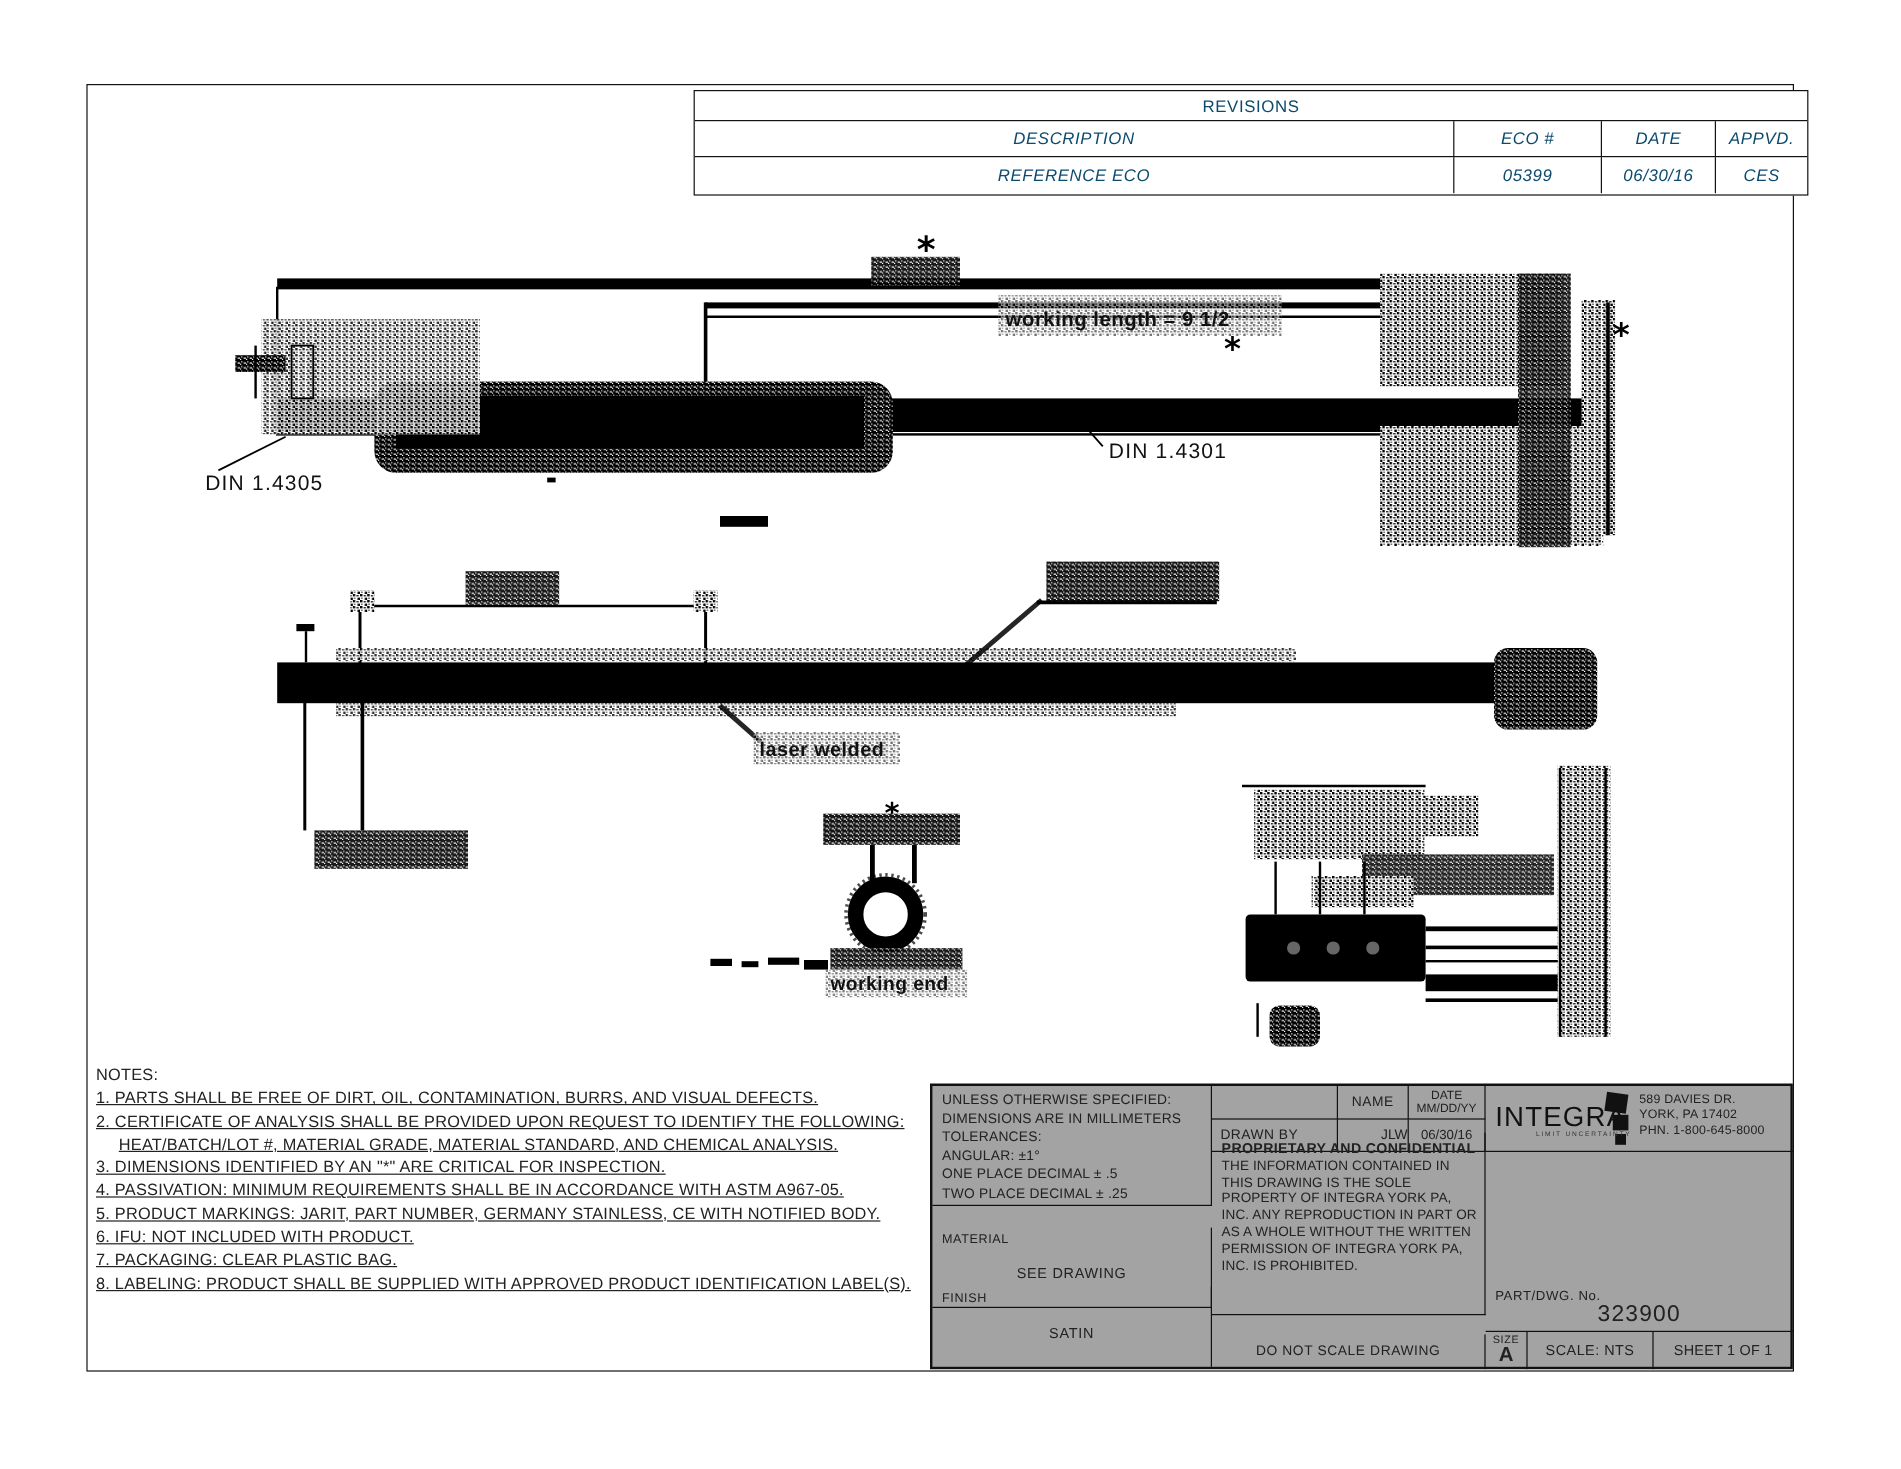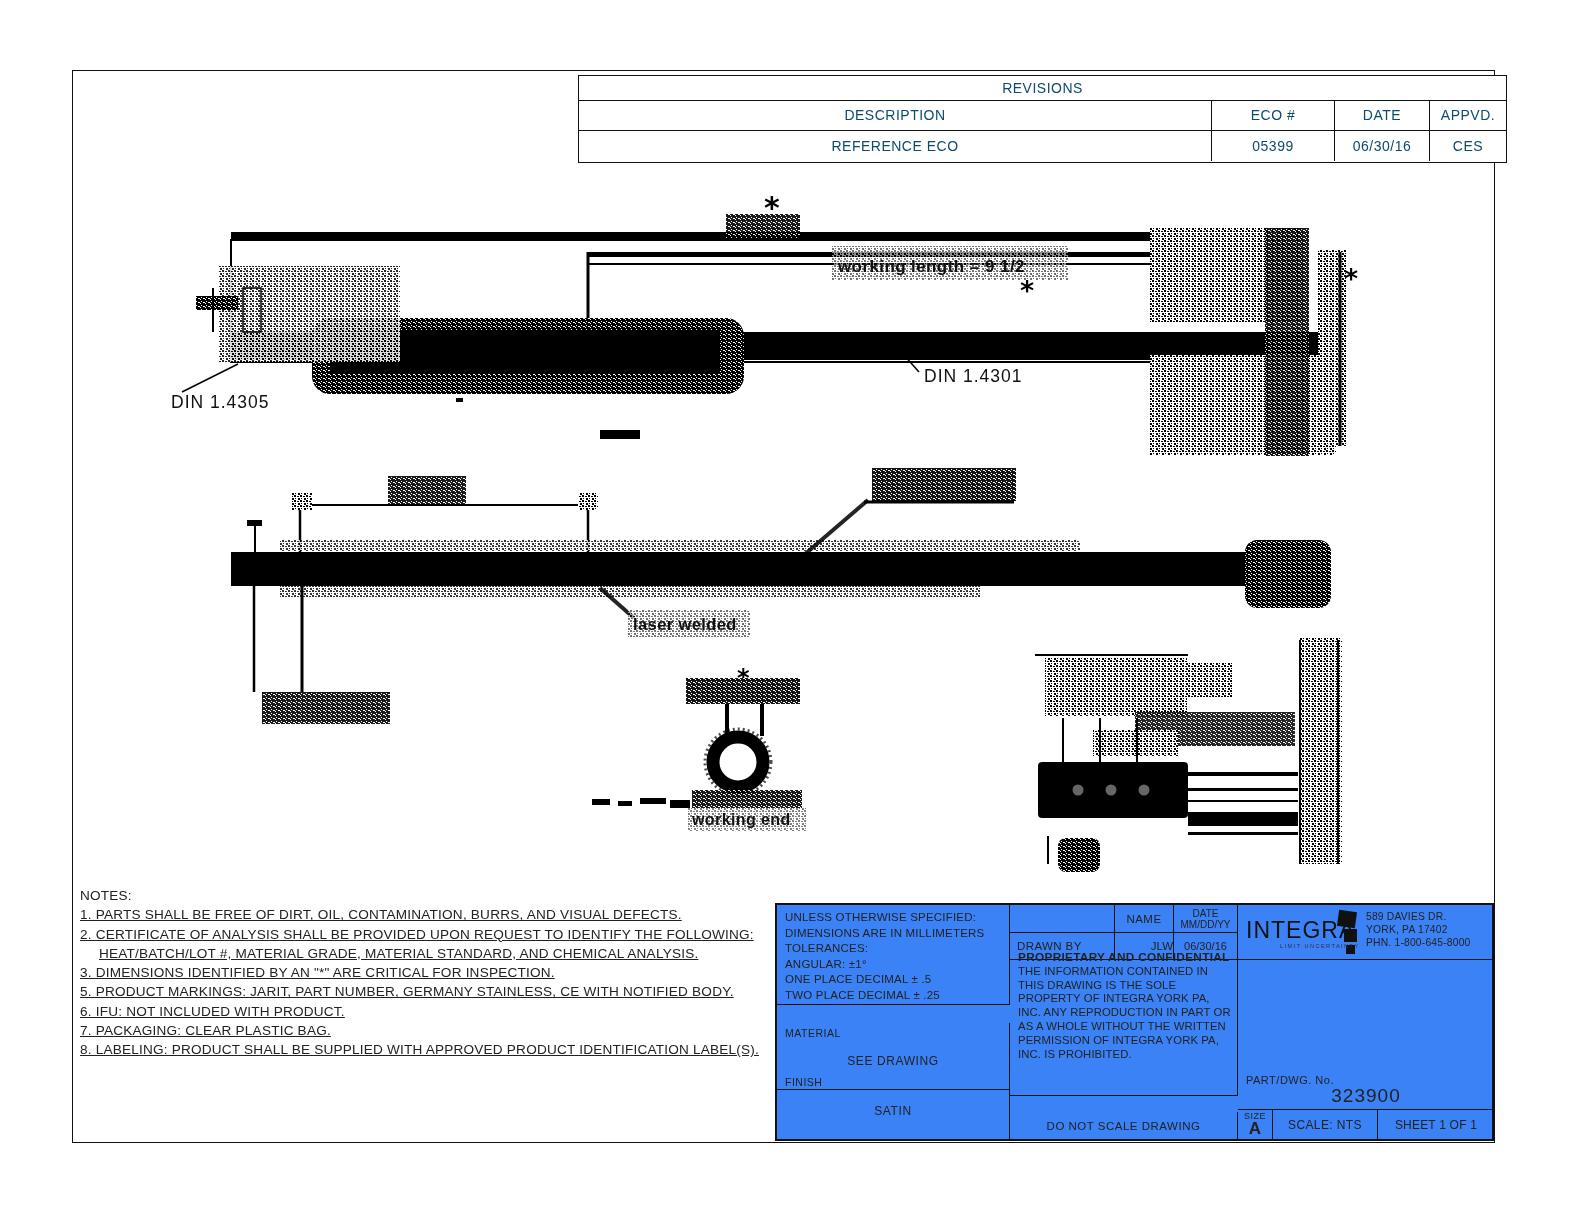--- a/index.html
+++ b/index.html
@@ -5,39 +5,39 @@
   html,body{margin:0;padding:0;background:#fff;}
   .page{position:relative;width:1584px;height:1224px;background:#fff;overflow:hidden;
         font-family:"Liberation Sans",sans-serif;color:#1a1a1a;}
   .abs{position:absolute;}
   
   .frame{left:72px;top:70px;width:1421px;height:1071px;border:1.6px solid #111;}
   
   .rev{left:567px;top:75px;width:927px;height:86px;border:1.6px solid #111;background:#fff;
        font-size:14px;letter-spacing:.5px;color:#0c4a6e;margin-left:11px;}
   .rev-title{height:24px;line-height:24px;text-align:center;border-bottom:1.5px solid #111;}
-  .rev-row{display:flex;height:29px;line-height:29px;border-bottom:1.5px solid #111;}
+  .rev-row{display:flex;height:29px;line-height:29px;border-bottom:1.5px solid #111;font-style:italic;}
   .rev-row:last-child{border-bottom:none;height:30px;line-height:30px;}
   .rev-c{text-align:center;box-sizing:border-box;}
   .rev-c1{width:633px;border-right:1.5px solid #111;}
   .rev-c2{width:123px;border-right:1.5px solid #111;}
   .rev-c3{width:95px;border-right:1.5px solid #111;}
   .rev-c4{flex:1;}
   
   .notes{left:80px;top:886px;width:700px;font-size:13.6px;line-height:19.3px;color:#222;letter-spacing:.2px;}
   .notes ol{list-style:none;margin:0;padding:0;}
   .notes li{padding-left:19px;text-indent:-19px;text-decoration:underline;}
   
   .draw{left:0;top:0;width:1584px;height:1224px;}
   text.svgtxt{font-family:"Liberation Sans",sans-serif;fill:#111;}
   text.deg{font-weight:bold;letter-spacing:.4px;filter:blur(.45px);}
   text.ast{font-family:"DejaVu Sans",sans-serif;font-weight:bold;}
   
   .tb{left:775px;top:903px;width:719px;height:238px;border:2px solid #111;box-sizing:border-box;
-      font-size:11.5px;color:#222;background:#3b82f6;}
+      font-size:11.5px;color:#222;background:#a3a3a3;}
   .cell{position:absolute;box-sizing:border-box;}
   .bR{border-right:1.5px solid #111;} .bB{border-bottom:1.5px solid #111;}
   .tol{left:0;top:0;width:233px;height:100px;padding:5px 0 0 8px;line-height:15.5px;letter-spacing:.2px;}
   .mat{left:0;top:118px;width:233px;height:67px;}
   .fin{left:0;top:167px;width:233px;height:67px;}
   .lab-corner{position:absolute;left:8px;top:4px;font-size:10.5px;letter-spacing:.5px;}
   .cell-center{position:absolute;left:0;right:0;top:50%;margin-top:-2px;text-align:center;font-size:12px;letter-spacing:.6px;}
   .hdr-empty{left:233px;top:0;width:105px;height:28px;}
   .hdr-name{left:338px;top:0;width:59px;height:28px;line-height:28px;text-align:center;letter-spacing:.5px;}
   .hdr-date{left:397px;top:0;width:64px;height:28px;text-align:center;font-size:10px;line-height:11px;padding-top:3px;}
@@ -205,20 +205,21 @@
       <line x1="1048" y1="836" x2="1048" y2="864" stroke="#000" stroke-width="2"></line>
     </g>
   </svg>
 
   <div class="abs notes">
     <div>NOTES:</div>
     <ol>
       <li>1. PARTS SHALL BE FREE OF DIRT, OIL, CONTAMINATION, BURRS, AND VISUAL DEFECTS.</li>
       <li>2. CERTIFICATE OF ANALYSIS SHALL BE PROVIDED UPON REQUEST TO IDENTIFY THE FOLLOWING: HEAT/BATCH/LOT #, MATERIAL GRADE, MATERIAL STANDARD, AND CHEMICAL ANALYSIS.</li>
       <li>3. DIMENSIONS IDENTIFIED BY AN "*" ARE CRITICAL FOR INSPECTION.</li>
+      <li>4. PASSIVATION: MINIMUM REQUIREMENTS SHALL BE IN ACCORDANCE WITH ASTM A967-05.</li>
       <li>5. PRODUCT MARKINGS: JARIT, PART NUMBER, GERMANY STAINLESS, CE WITH NOTIFIED BODY.</li>
       <li>6. IFU: NOT INCLUDED WITH PRODUCT.</li>
       <li>7. PACKAGING: CLEAR PLASTIC BAG.</li>
       <li>8. LABELING: PRODUCT SHALL BE SUPPLIED WITH APPROVED PRODUCT IDENTIFICATION LABEL(S).</li>
     </ol>
   </div>
 
   <div class="abs tb">
 
     <div class="cell tol bR bB">

